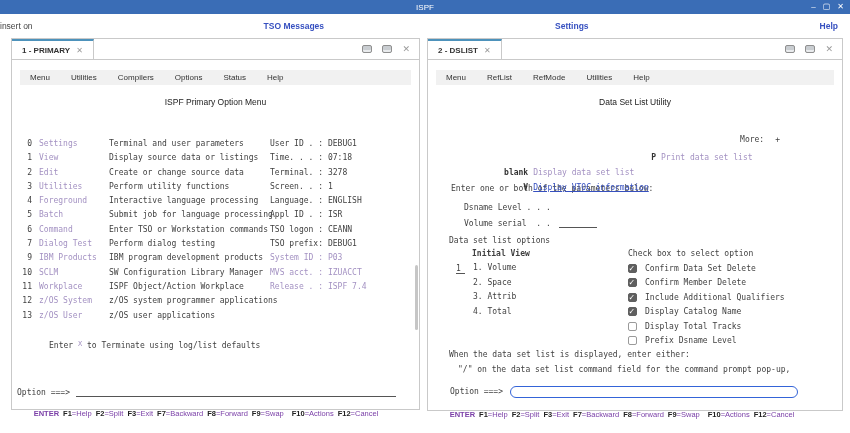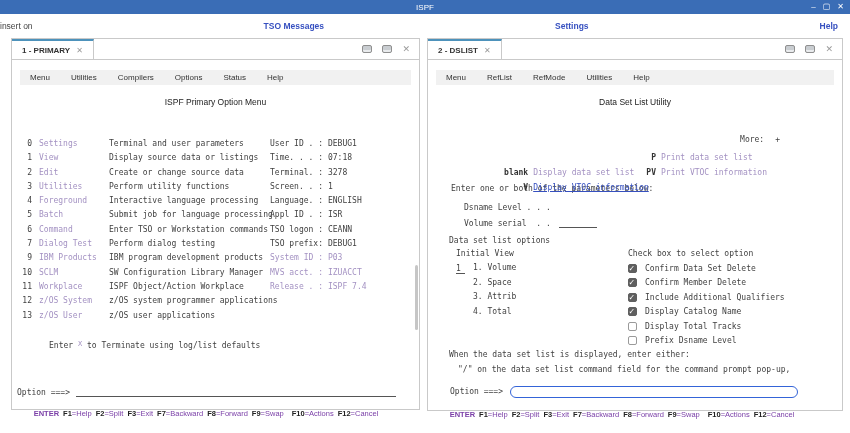--- a/index.html
+++ b/index.html
@@ -74,21 +74,21 @@
 
   .paramhead{margin-top:4px;padding-left:23px;white-space:pre;height:10px;}
   .fieldrow{margin-top:6px;padding-left:36px;display:flex;align-items:flex-end;white-space:pre;height:12px;}
   .fieldrow.second{margin-top:4px;}
   .dsname-input{display:inline-block;border-bottom:1px solid #555;width:238px;height:11px;line-height:11px;margin-left:8px;}
   .volume-input{display:inline-block;border-bottom:1px solid #555;width:38px;height:11px;margin-left:8px;}
 
   .dslopts{margin-top:8px;padding-left:21px;white-space:pre;height:10px;}
   .cols{margin-top:3px;display:flex;}
   .colL{width:160px;padding-left:28px;}
-  .colL .colhead{margin-left:0;height:12px;white-space:pre;}
+  .colL .colhead{margin-left:16px;height:12px;white-space:pre;font-weight:bold;}
   .ivrow{height:14.5px;line-height:14.5px;display:flex;align-items:center;white-space:pre;}
   .ivinput{display:inline-block;width:9px;border-bottom:1px solid #555;height:11px;line-height:11px;}
   .ivtext{margin-left:8px;}
   .ivrow.noinput .ivtext{margin-left:17px;}
   .colR{flex:1;margin-left:40px;}
   .colR .colhead{height:12px;white-space:pre;}
   .chkrow{height:14.5px;display:flex;align-items:center;gap:8px;}
   .chk{width:9px;height:9px;border:1px solid #9a9a9a;border-radius:2px;background:#fff;position:relative;flex:0 0 9px;}
   .chk.checked{background:#5f5f5f;border-color:#5f5f5f;}
   .chk.checked::after{content:"\2713";color:#fff;font-size:9px;position:absolute;left:0px;top:-2px;}
@@ -263,21 +263,20 @@
         <span>+</span>
       </div>
 
       <div class="cmds">
         <div class="cmdrow">
           <span class="ckey">blank</span><span class="cdesc">Display data set list</span>
           <span class="cmd2"><span class="ckey2">P</span><span class="cdesc">Print data set list</span></span>
         </div>
         <div class="cmdrow">
           <span class="ckey">V</span><span class="cdesc vlink">Display VTOC information</span>
-          <span class="cmd2"><span class="ckey2">PV</span><span class="cdesc">Print VTOC information</span></span>
         </div>
       </div>
 
       <div class="paramhead">Enter one or both of the parameters below:</div>
 
       <div class="fieldrow">
         <span>Dsname Level . . .</span>
       </div>
       <div class="fieldrow second">
         <span>Volume serial  . .</span>

